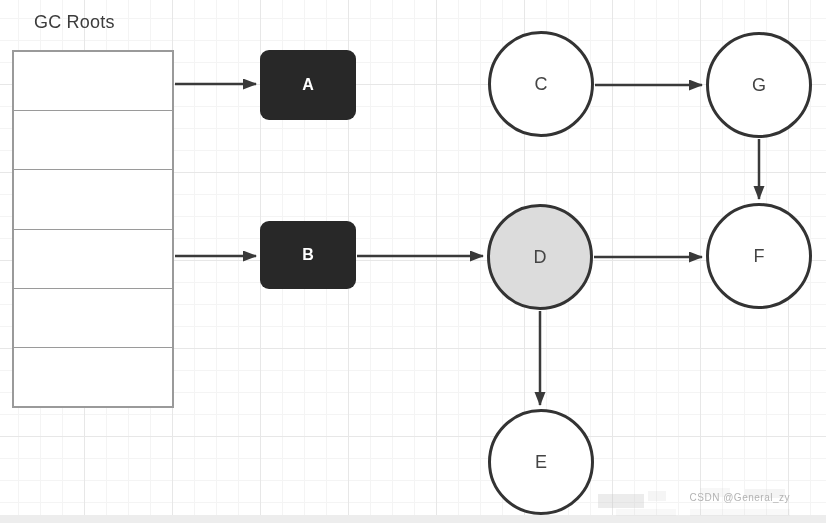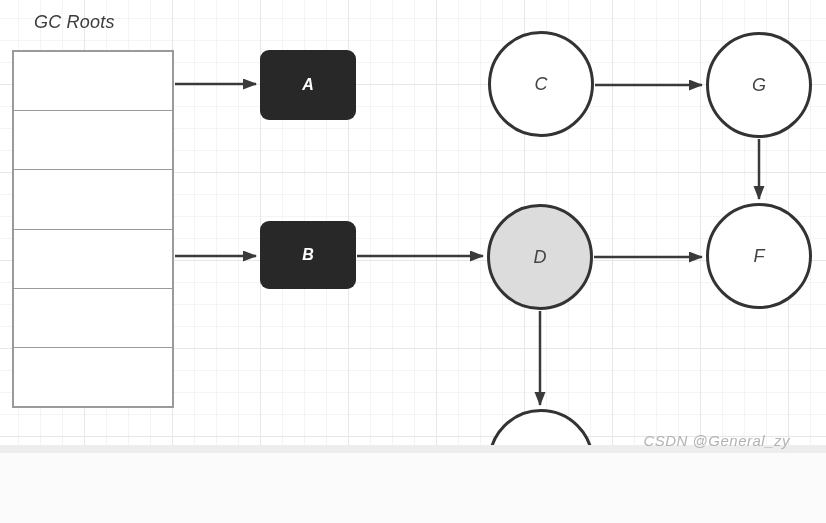--- a/index.html
+++ b/index.html
@@ -5,31 +5,30 @@
   * { margin: 0; padding: 0; box-sizing: border-box; }
   html, body { width: 826px; height: 523px; }
   body {
     font-family: "Liberation Sans", sans-serif;
     background: #fbfbfb;
     overflow: hidden;
   }
   .canvas {
     position: relative;
     width: 826px;
-    height: 453px;
+    height: 523px;
     background-color: #ffffff;
     background-image:
       linear-gradient(to right, #e7e7e7 1px, transparent 1px),
       linear-gradient(to bottom, #e7e7e7 1px, transparent 1px),
       linear-gradient(to right, #f4f4f4 1px, transparent 1px),
       linear-gradient(to bottom, #f4f4f4 1px, transparent 1px);
     background-size: 88px 88px, 88px 88px, 22px 22px, 22px 22px;
     background-position: -4px -4px;
     overflow: hidden;
-    font-style: italic;
   }
   .bottom-strip {
     position: absolute;
     left: 0; right: 0; bottom: 0;
     height: 8px;
     background: #ededed;
   }
   .diagram-title {
     position: absolute;
     left: 34px; top: 12px;
@@ -86,22 +85,22 @@
   .edges-layer {
     position: absolute;
     left: 0; top: 0;
     width: 826px; height: 523px;
     pointer-events: none;
   }
   .edges-layer line { stroke: #3a3a3a; stroke-width: 2.5; }
 
   .watermark {
     position: absolute;
-    right: 36px; bottom: 4px;
-    font-size: 15px;
+    right: 36px; bottom: 20px;
+    font-size: 10px;
     color: #b3b3b3;
     letter-spacing: 0.5px;
     z-index: 5;
     margin-left: 38px;
   }
   .mosaic { position: absolute; z-index: 4; }
   .mosaic span { position: absolute; background: #c9c9c9; }
 </style>
 </head>
 <body>

